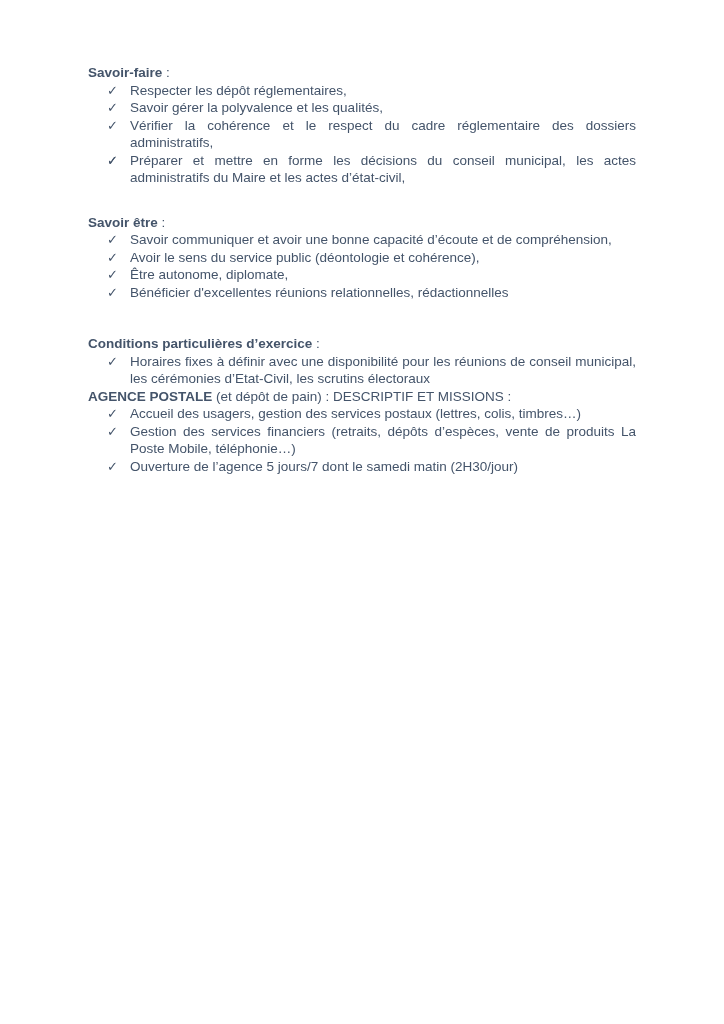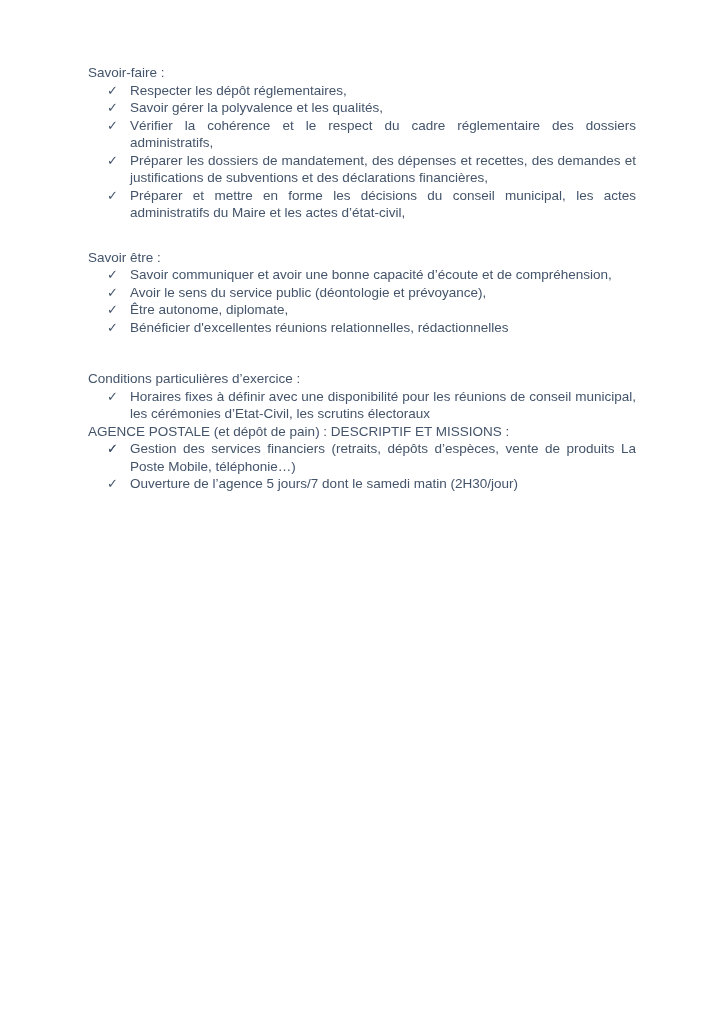--- a/index.html
+++ b/index.html
@@ -24,21 +24,21 @@
     font-size: 13.5px;
     line-height: 17.5px;
   }
   .doc {
     padding: 64px 88px 0 88px;
   }
   .heading {
     margin: 0;
     text-align: left;
   }
-  .heading .bold { font-weight: 400; }
+  .heading .bold { font-weight: 700; }
   ul.bullets {
     margin: 0;
     padding: 0;
     list-style: none;
   }
   ul.bullets li {
     position: relative;
     padding-left: 42px;
     text-align: justify;
   }
@@ -69,46 +69,46 @@
 
 <div class="page">
   <div class="doc">
 
     <section class="gap-a">
       <p class="heading"><span class="bold">Savoir-faire</span><span> :</span></p>
       <ul class="bullets">
         <li><span class="check">✓</span><span>Respecter les dépôt réglementaires,</span></li>
         <li><span class="check">✓</span><span>Savoir gérer la polyvalence et les qualités,</span></li>
         <li><span class="check">✓</span><span>Vérifier la cohérence et le respect du cadre réglementaire des dossiers administratifs,</span></li>
-        <li><span class="check">✓</span><span>Préparer les dossiers de mandatement, des dépenses et recettes, des demandes et justifications de subventions et des déclarations financières,</span></li>
+        <li><span class="check">✓</span></li>
         <li><span class="check">✓</span><span>Préparer et mettre en forme les décisions du conseil municipal, les actes administratifs du Maire et les actes d’état-civil,</span></li>
       </ul>
     </section>
 
     <section class="gap-b">
       <p class="heading"><span class="bold">Savoir être</span><span> :</span></p>
       <ul class="bullets">
         <li><span class="check">✓</span><span>Savoir communiquer et avoir une bonne capacité d’écoute et de compréhension,</span></li>
-        <li><span class="check">✓</span><span>Avoir le sens du service public (déontologie et prévoyance),</span></li>
+        <li><span class="check">✓</span><span>Avoir le sens du service public (déontologie et cohérence),</span></li>
         <li><span class="check">✓</span><span>Être autonome, diplomate,</span></li>
         <li><span class="check">✓</span><span>Bénéficier d'excellentes réunions relationnelles, rédactionnelles</span></li>
       </ul>
     </section>
 
     <section class="gap-c">
       <p class="heading"><span class="bold">Conditions particulières d’exercice</span><span> :</span></p>
       <ul class="bullets">
         <li><span class="check">✓</span><span>Horaires fixes à définir avec une disponibilité pour les réunions de conseil municipal, les cérémonies d’Etat-Civil, les scrutins électoraux</span></li>
       </ul>
     </section>
 
     <section class="gap-b">
       <p class="heading"><span class="bold">AGENCE POSTALE</span><span> (et dépôt de pain) : DESCRIPTIF ET MISSIONS :</span></p>
       <ul class="bullets">
-        <li><span class="check">✓</span></li>
+        <li><span class="check">✓</span><span>Accueil des usagers, gestion des services postaux (lettres, colis, timbres…)</span></li>
         <li><span class="check">✓</span><span>Gestion des services financiers (retraits, dépôts d’espèces, vente de produits La Poste Mobile, téléphonie…)</span></li>
         <li><span class="check">✓</span><span>Ouverture de l’agence 5 jours/7 dont le samedi matin (2H30/jour)</span></li>
       </ul>
     </section>
 
 
 
   </div>
 </div>
 

